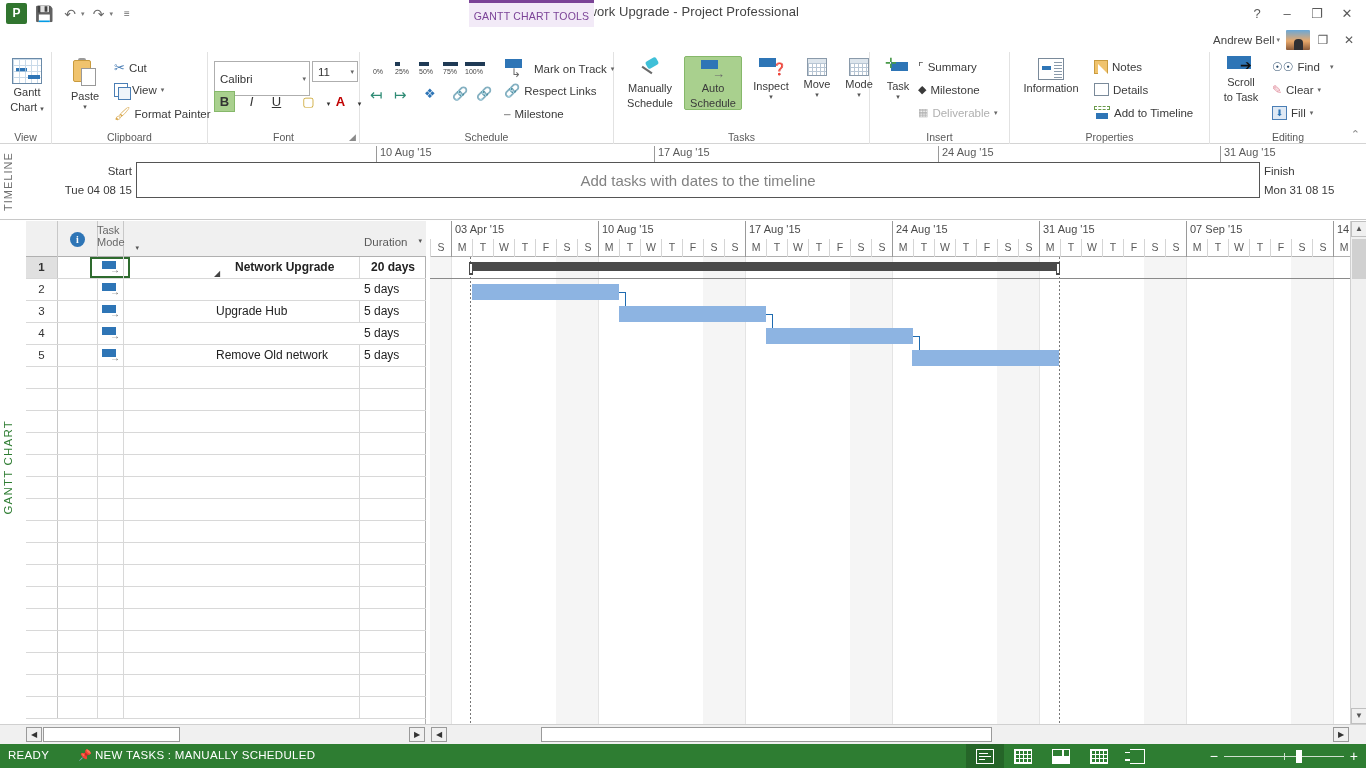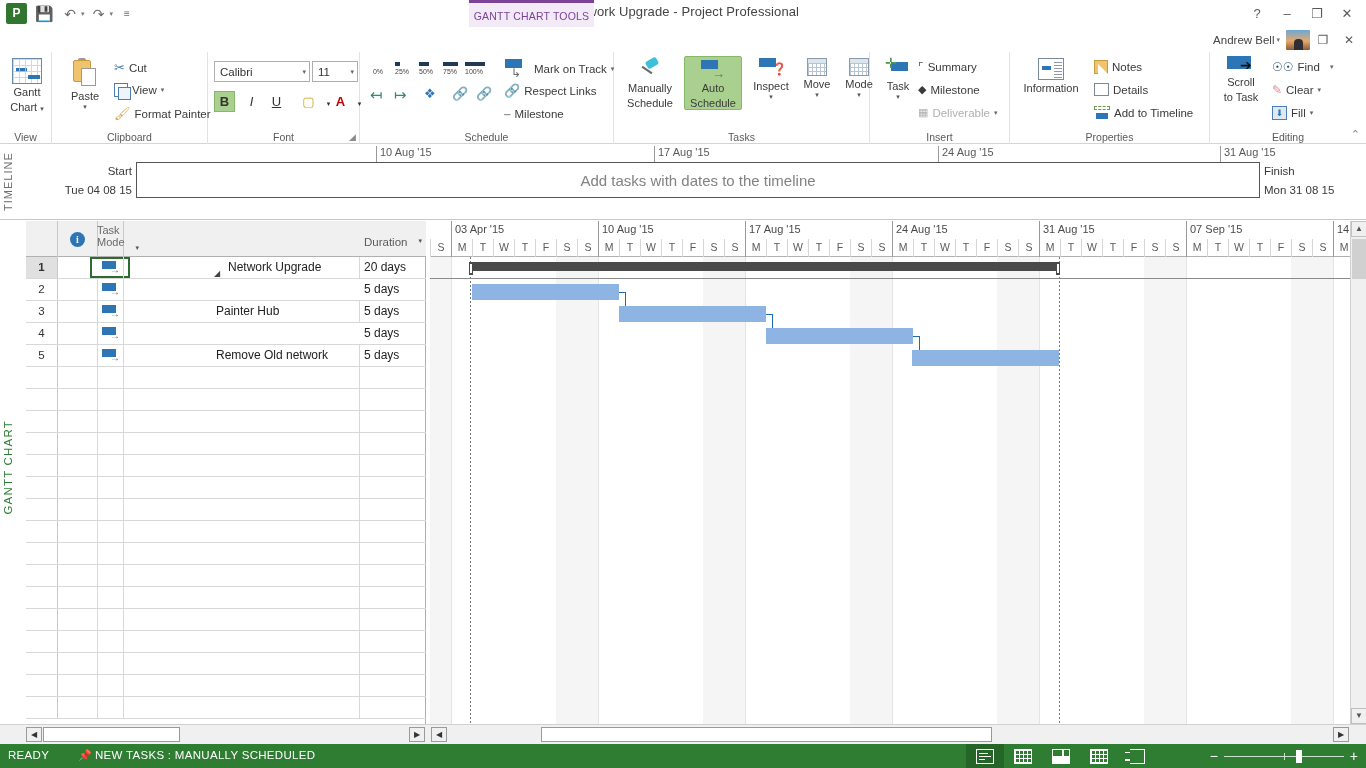--- a/index.html
+++ b/index.html
@@ -220,21 +220,21 @@
     position: absolute; left: 0; width: 400px; height: 22px;
     border-bottom: 1px solid #d8d8d8; font-size: 12px; color: #222;
   }
   .row .num { position: absolute; left: 0; top: 0; width: 32px; height: 21px; border-right: 1px solid #c8c8c8; text-align: center; line-height: 21px; font-size: 11.5px; color: #333; }
   .row.sel .num { background: #e0e0e0; font-weight: bold; }
   .row .c-ind { position: absolute; left: 32px; top: 0; width: 40px; height: 21px; border-right: 1px solid #d8d8d8; }
   .row .c-mode { position: absolute; left: 72px; top: 0; width: 26px; height: 21px; border-right: 1px solid #d8d8d8; }
   .row .c-name { position: absolute; left: 98px; top: 0; width: 236px; height: 21px; border-right: 1px solid #d8d8d8; line-height: 21px; }
   .row .c-dur { position: absolute; left: 334px; top: 0; width: 66px; height: 21px; line-height: 21px; padding-left: 4px; }
   .row .c-name .nm { position: absolute; top: 0; line-height: 21px; }
-  .row.summary .c-name .nm, .row.summary .c-dur { font-weight: normal; }
+  .row.summary .c-name .nm, .row.summary .c-dur { font-weight: bold; margin-left: 7px; }
   .cellsel { position: absolute; left: 32px; top: 0px; width: 40px; height: 21px; border: 2px solid #2e6b2e; background: #fff; }
   .tri { position: absolute; left: 90px; top: 6px; font-size: 8px; color: #444; }
 
   .modeico { position: absolute; left: 4px; top: 4px; width: 18px; height: 13px; }
   .modeico .bb { position: absolute; left: 0; top: 0; width: 14px; height: 8px; background: #2e75b6; }
   .modeico .aa { position: absolute; left: 8px; top: 5px; font-size: 10px; line-height: 8px; color: #6a6a6a; }
 
   
   .ts-top { position: absolute; left: 0; top: 0; width: 936px; height: 18px; background: #fff; }
   .ts-bot { position: absolute; left: 0; top: 18px; width: 936px; height: 18px; background: #fff; border-bottom: 1px solid #b0b0b0; }
@@ -363,21 +363,21 @@
         <span class="cv-inline">▾</span>
       </div>
       <div class="smallbtn" style="left:62px;top:54px;">
         <span class="ico-brush">🖌</span>
         <span>Format Painter</span>
       </div>
       <div class="group-label">Clipboard</div>
     </div>
 
     <div class="group" style="left:208px;width:152px;">
-      <div class="fontbox" style="left:6px;top:9px;width:96px;height:21px;">
+      <div class="fontbox" style="left:6px;top:9px;width:96px;height:35px;">
         <span>Calibri</span>
         <span class="cv">▾</span>
       </div>
       <div class="fontbox" style="left:104px;top:9px;width:46px;height:21px;">
         <span>11</span>
         <span class="cv">▾</span>
       </div>
       <div class="fbtn on" style="left:6px;top:39px;">
           <b>B</b>
         </div>
@@ -619,21 +619,21 @@
     <div class="row" style="top:80px;">
       <div class="num">3</div>
       <div class="c-ind"></div>
       <div class="c-mode">
           <span class="modeico">
             <span class="bb"></span>
             <span class="aa">→</span>
           </span>
         </div>
       <div class="c-name">
-          <span class="nm" style="left:92px;">Painter Hub</span>
+          <span class="nm" style="left:92px;">Upgrade Hub</span>
         </div>
       <div class="c-dur">5 days</div>
     </div>
     <div class="row" style="top:102px;">
       <div class="num">4</div>
       <div class="c-ind"></div>
       <div class="c-mode">
           <span class="modeico">
             <span class="bb"></span>
             <span class="aa">→</span>

